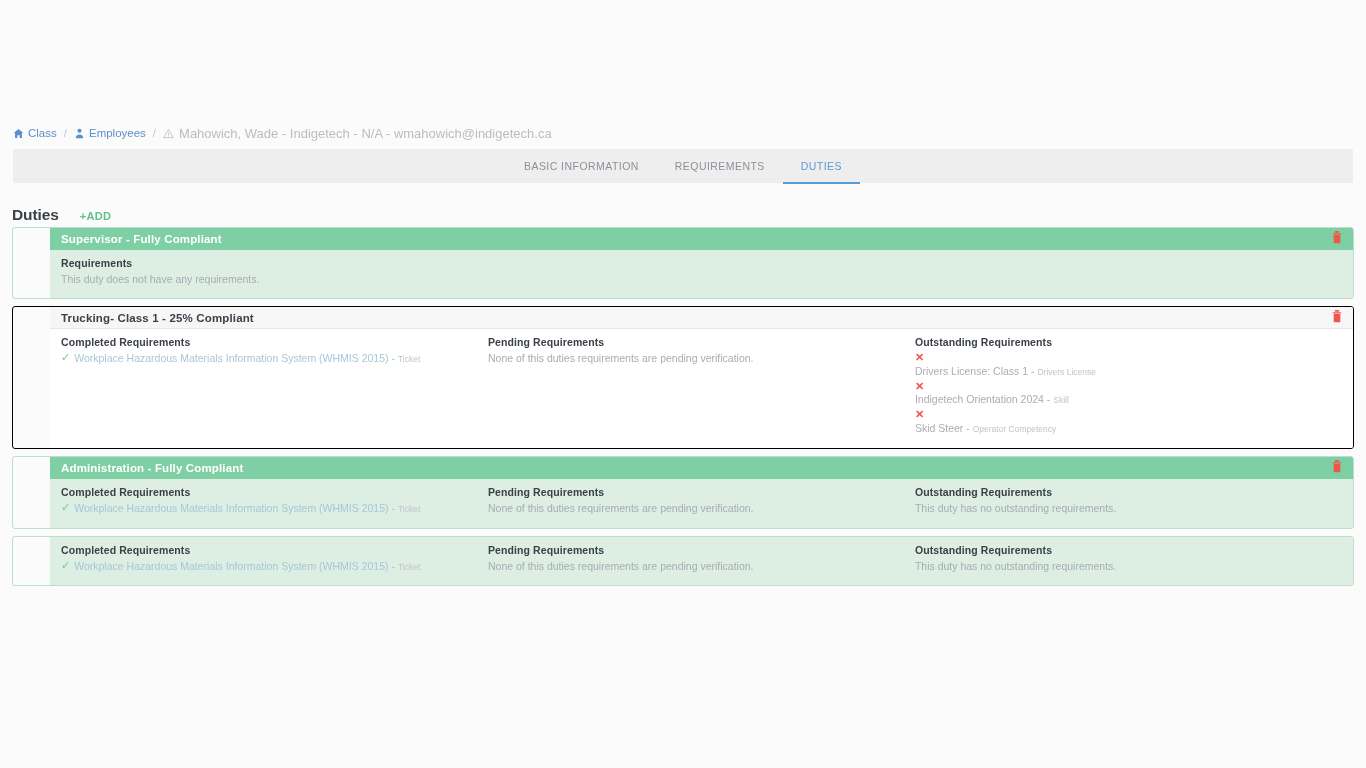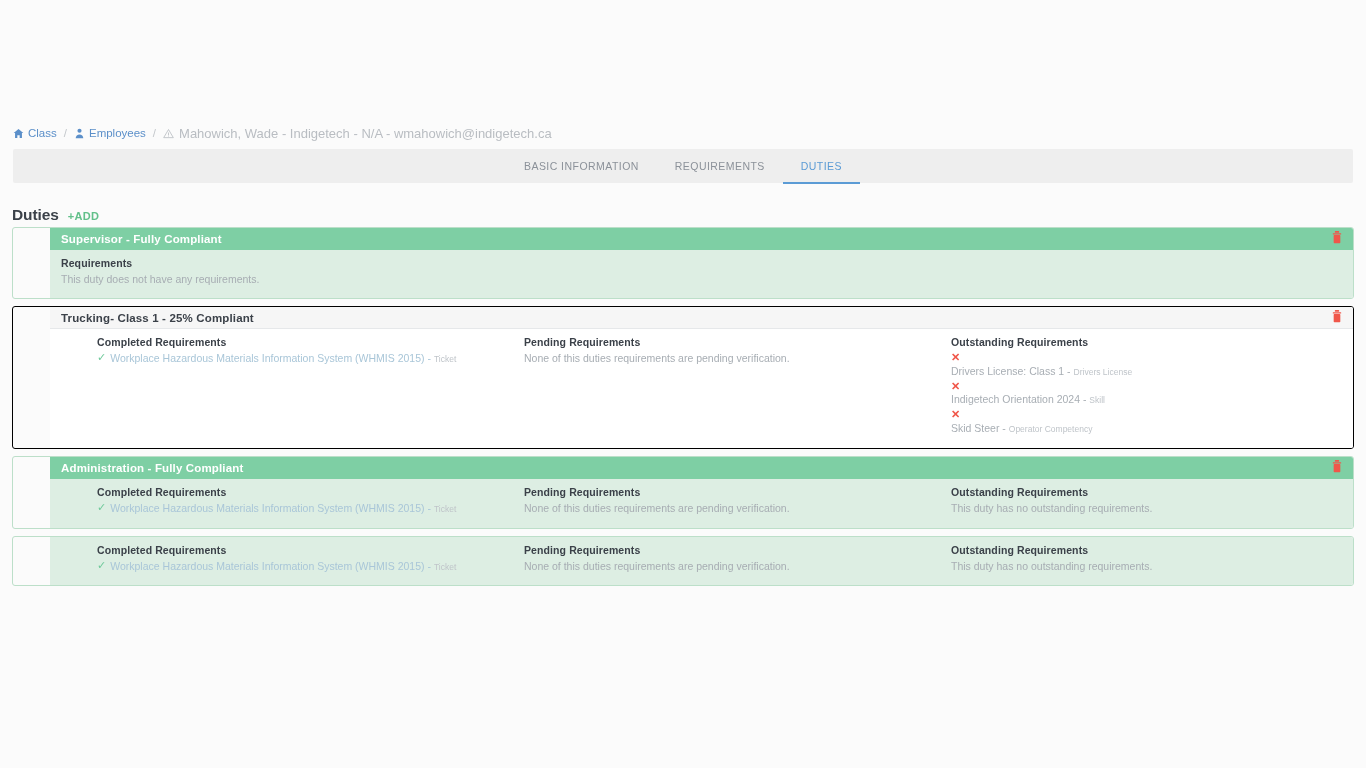--- a/index.html
+++ b/index.html
@@ -67,21 +67,21 @@
   .section-head {
     position: absolute;
     left: 12px; top: 206px;
     display: flex; align-items: baseline;
   }
   .section-title {
     font-size: 15.5px; font-weight: bold; color: #3b4149;
     letter-spacing: -0.1px;
   }
   .add-link {
-    margin-left: 9px;
+    margin-left: 21px;
     color: #62c08a;
     font-size: 11px; font-weight: bold;
     letter-spacing: 0.3px;
     text-decoration: none;
     cursor: pointer;
   }
 
   
   .panels {
     position: absolute;
@@ -116,21 +116,21 @@
     width: 14px; height: 14px;
     display: flex; align-items: center; justify-content: center;
     background: none; border: none; padding: 0; cursor: pointer;
   }
 
   .panel-body { padding: 7px 11px 12px 11px; }
   .panel.green .panel-body { background: #ddeee3; }
   .panel.plain .panel-body { background: #ffffff; }
 
   .cols { display: flex; }
-  .col { width: 33.33%; padding-right: 14px; margin-left: 36px; }
+  .col { width: 33.33%; padding-right: 14px; }
   .col-head {
     font-size: 10.5px; font-weight: bold; color: #3b4149;
     margin-bottom: 3px; letter-spacing: 0.1px;
   }
   .col-note { font-size: 10.5px; color: #a7adb3; line-height: 1.35; }
 
   .req-line {
     font-size: 10.5px; color: #a9c6d8;
     line-height: 1.35;
     display: flex; align-items: flex-start;

